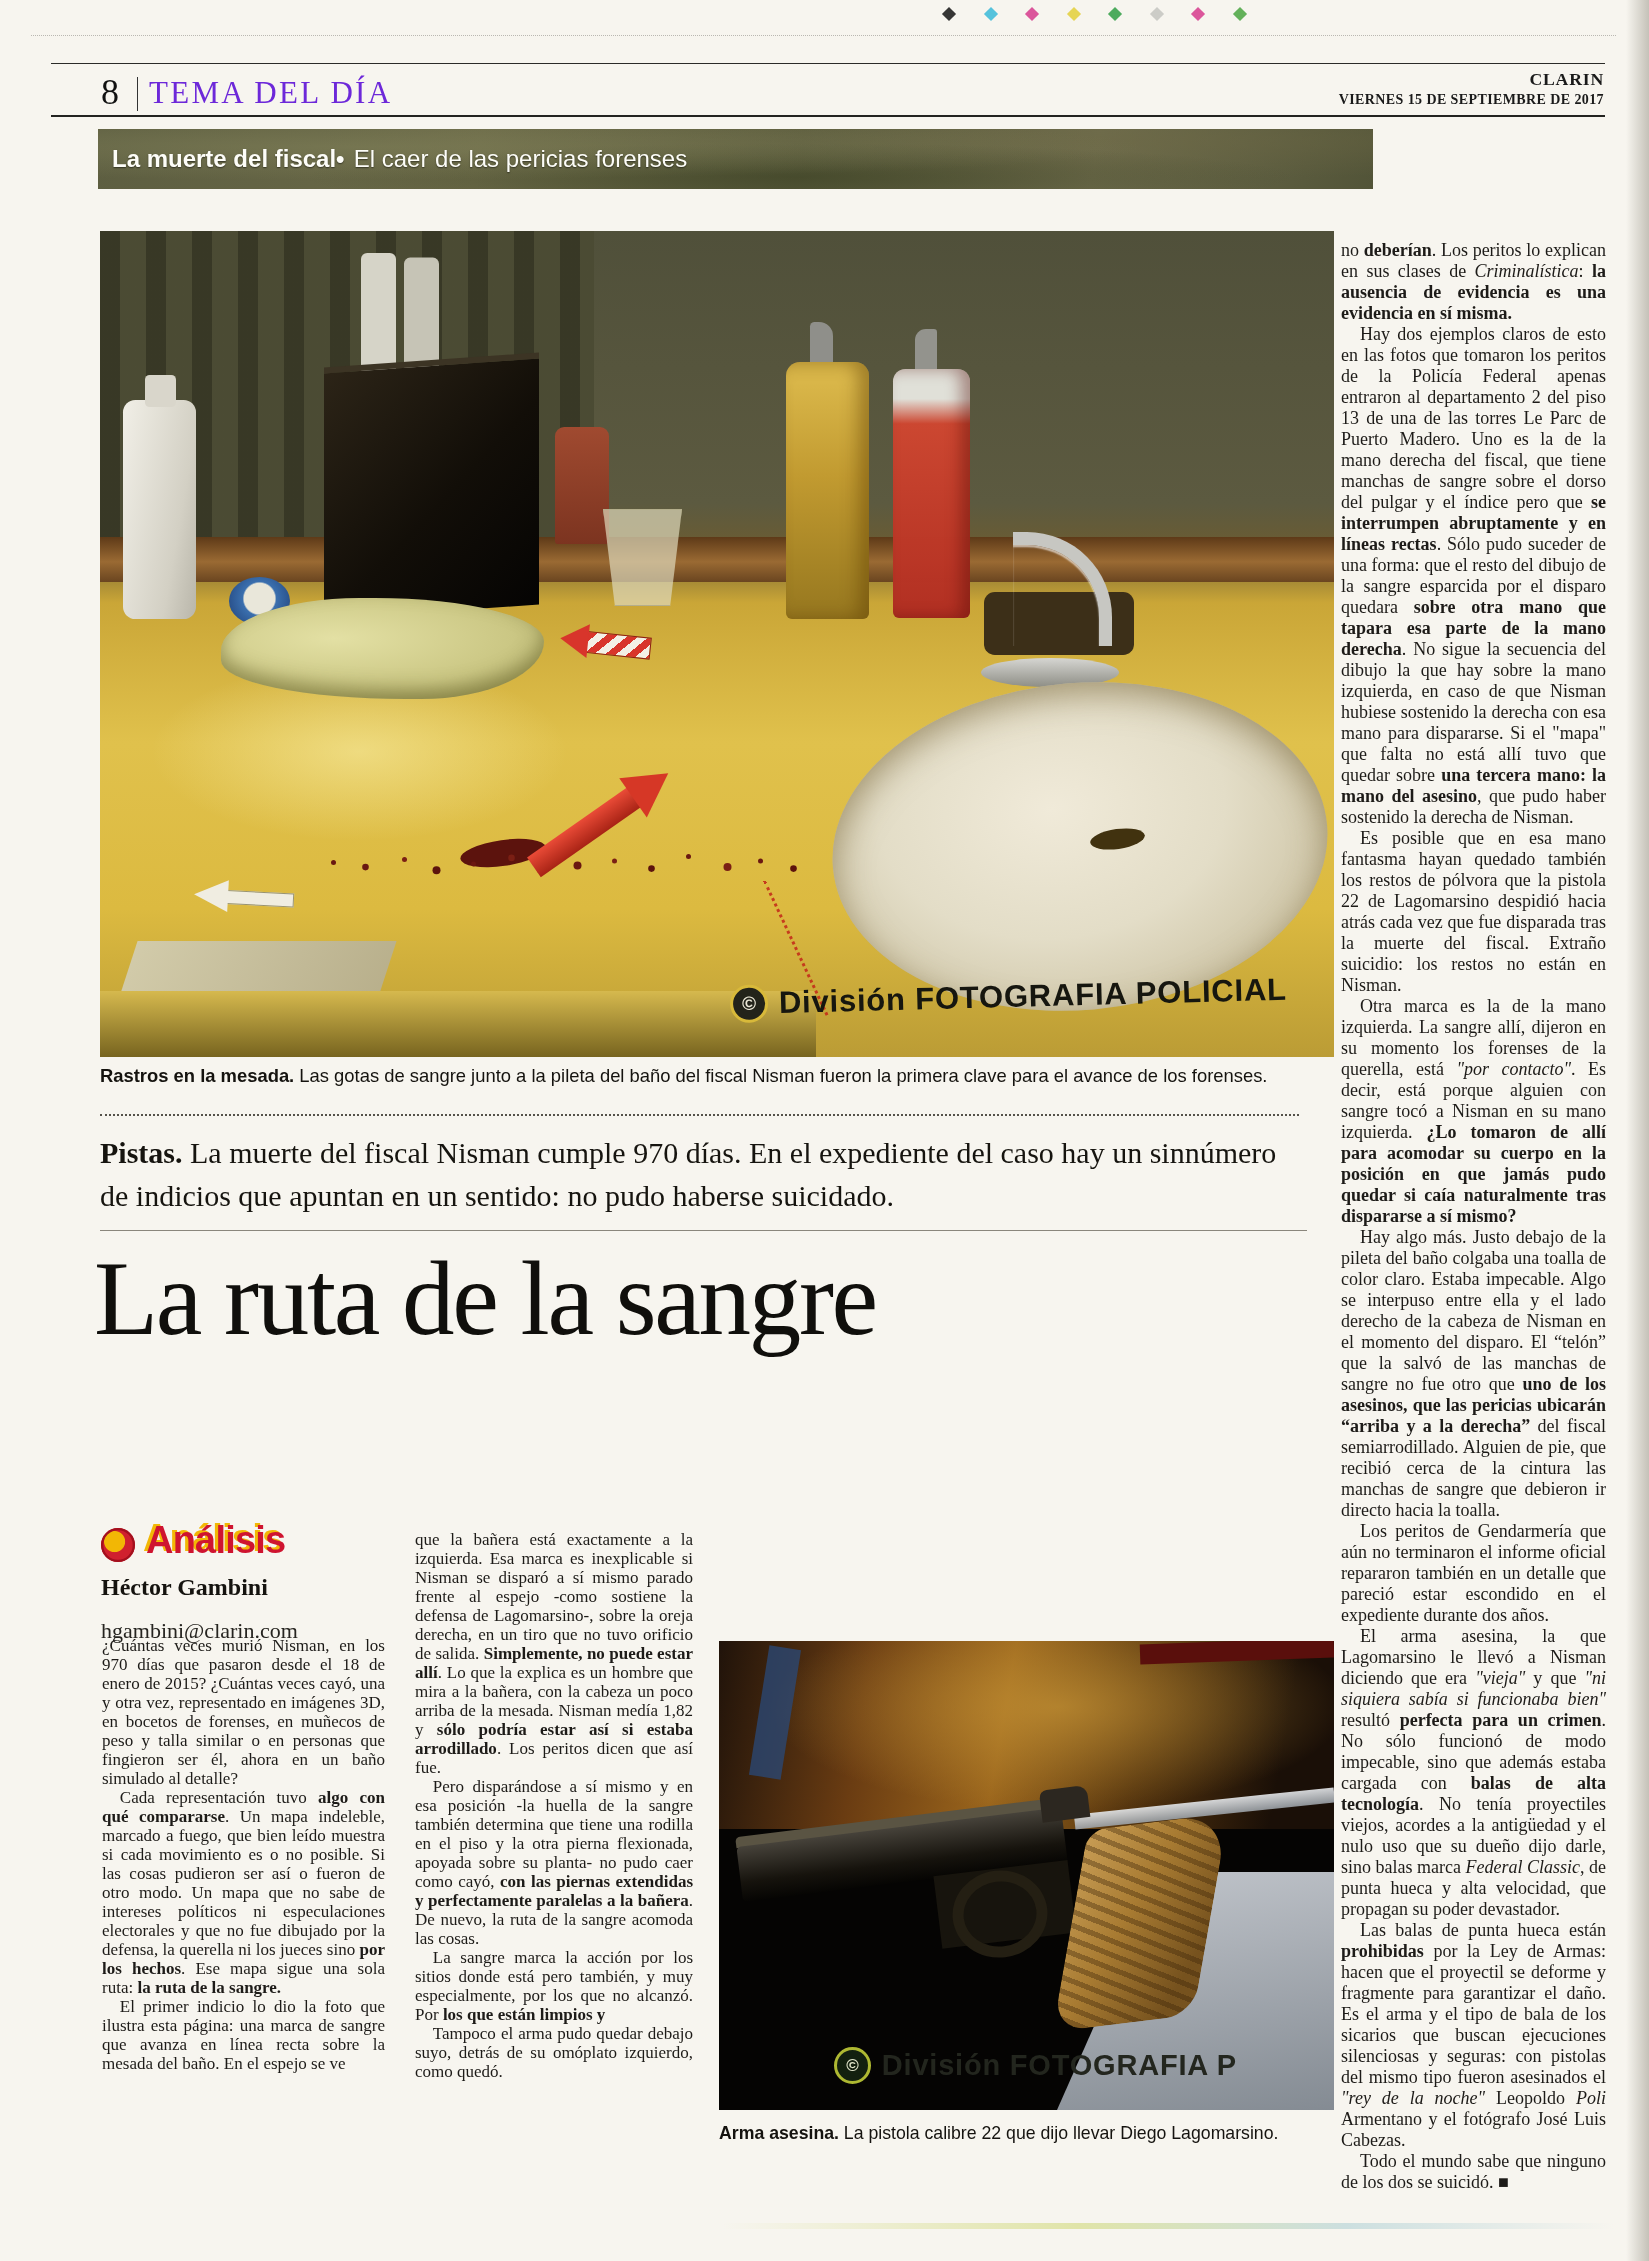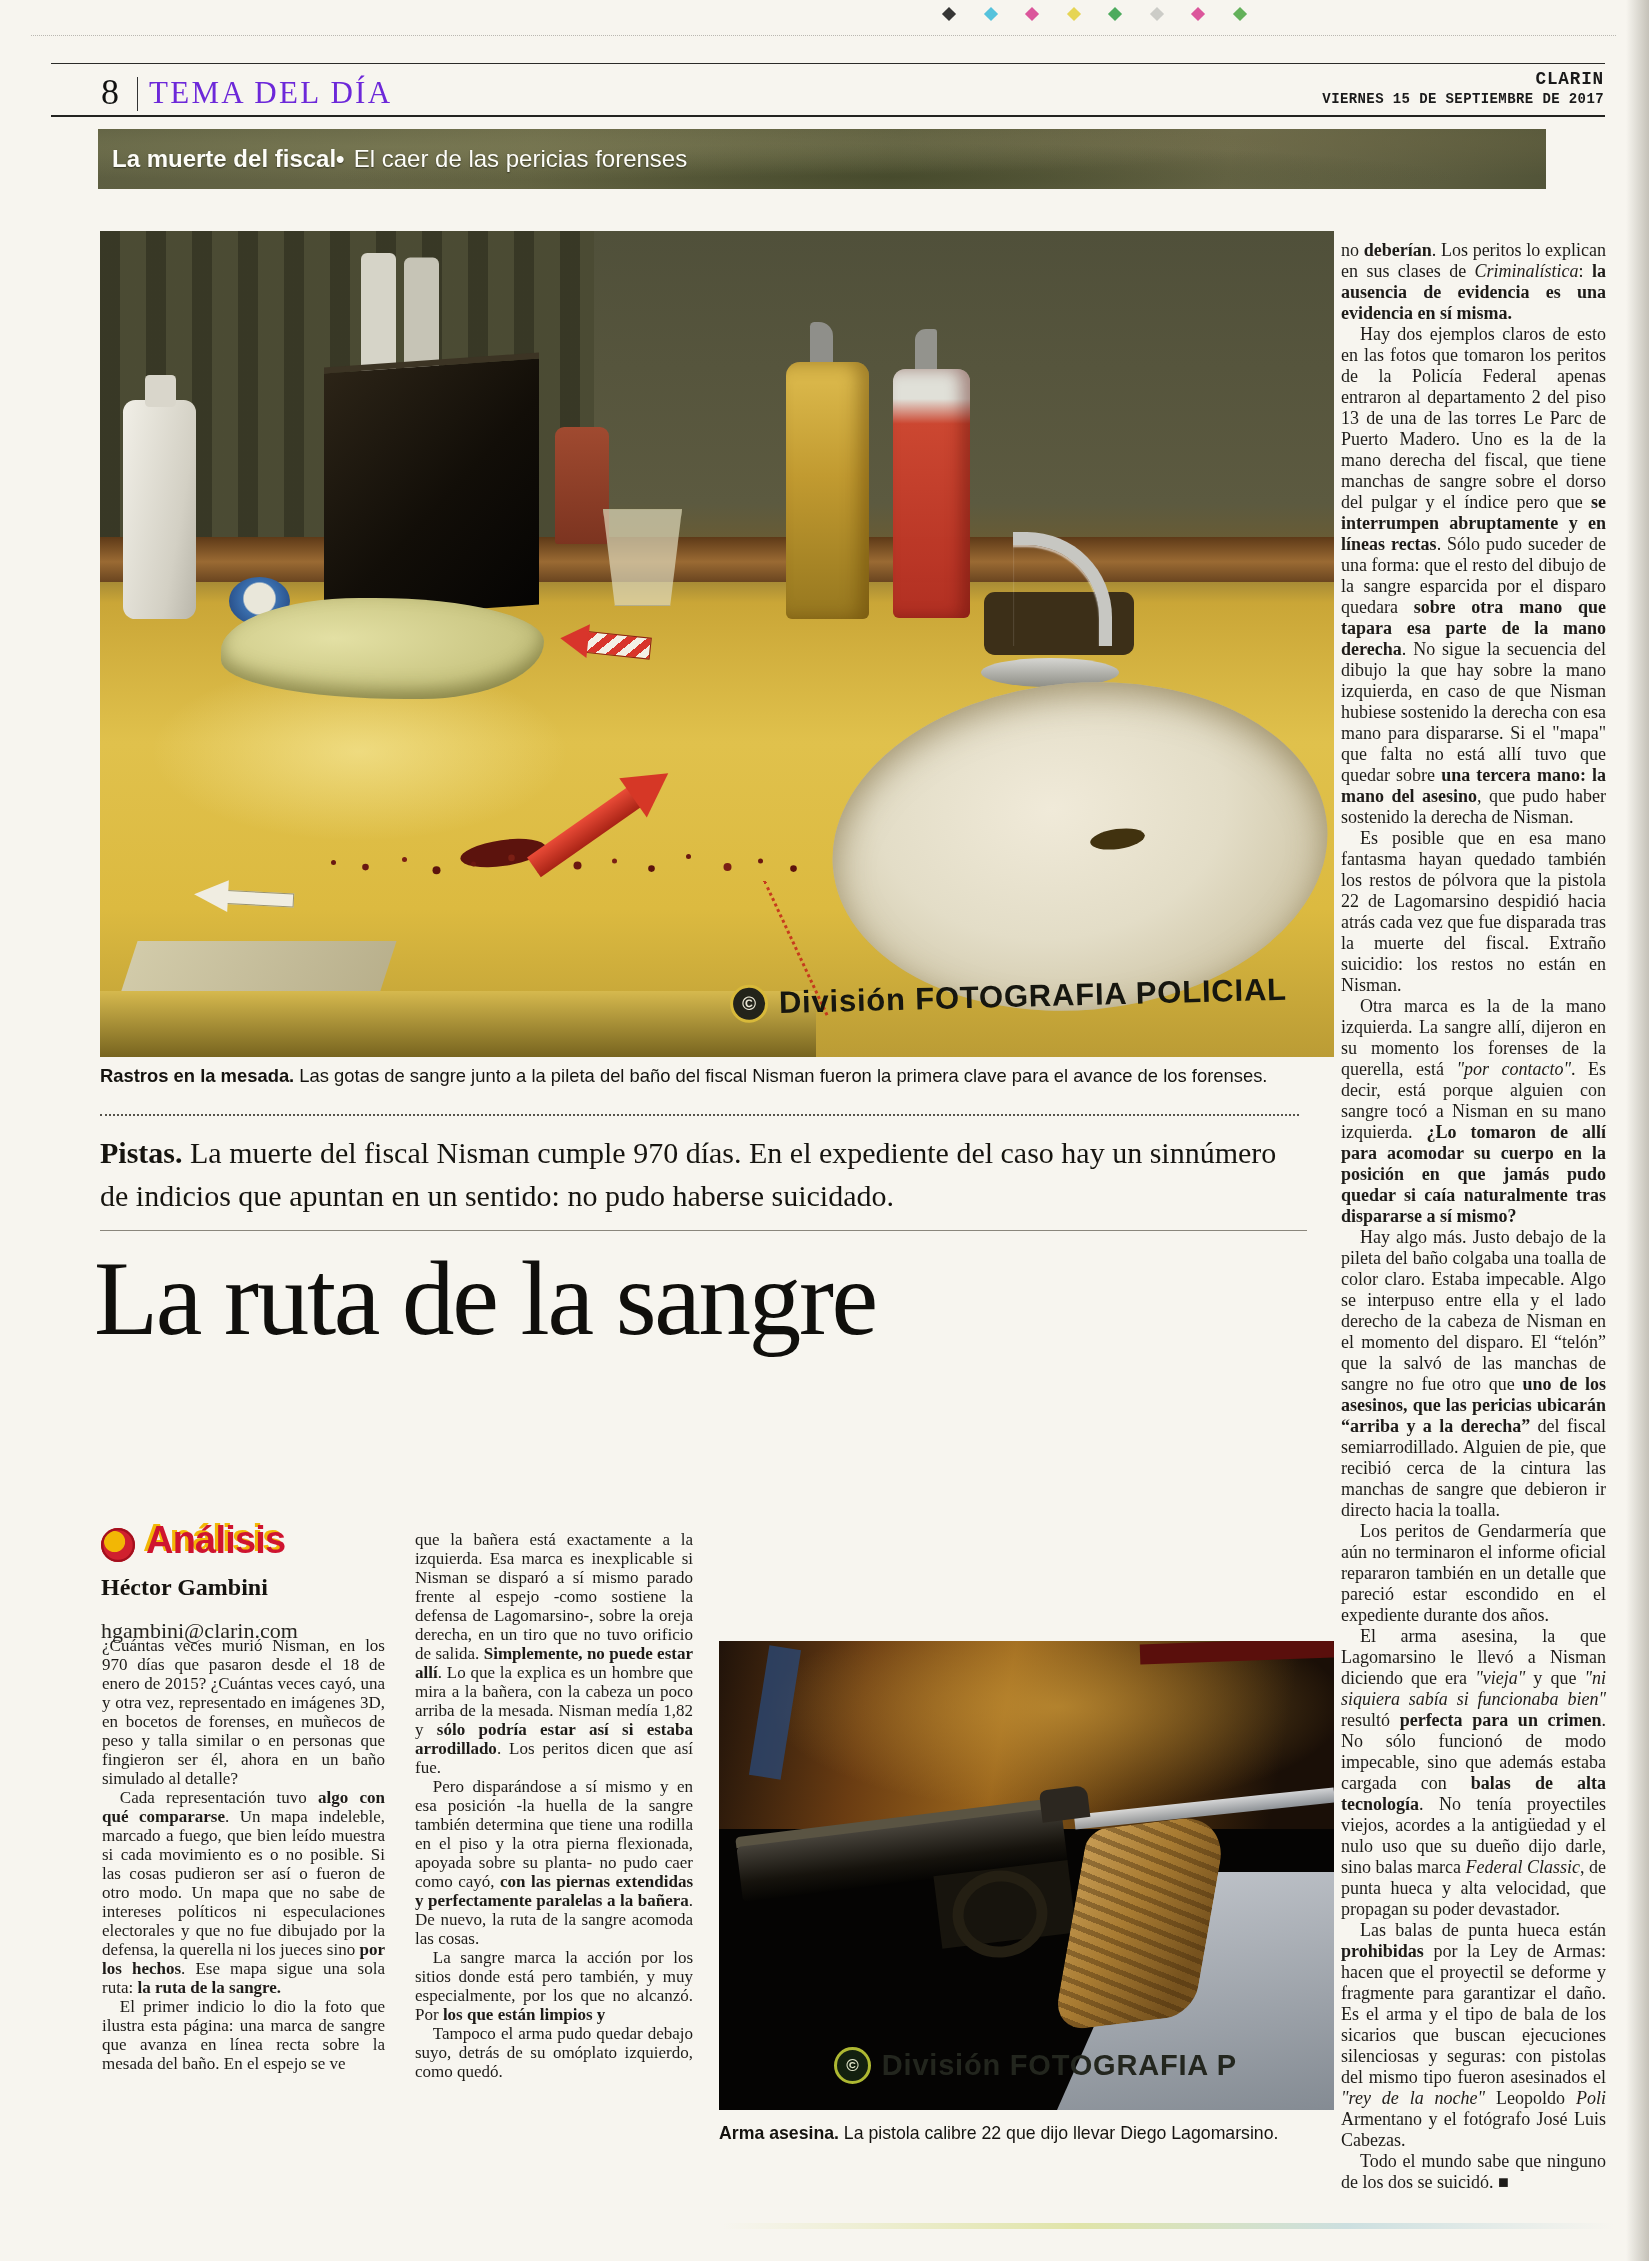--- a/index.html
+++ b/index.html
@@ -13,26 +13,26 @@
   #regmarks{top:9.2px;left:944px;display:flex;gap:31.5px;}
   #regmarks span{width:10px;height:10px;transform:rotate(45deg);display:block;opacity:.85;}
   #top-dotted{top:35px;left:31px;width:1585px;border-top:1.5px dotted rgba(110,110,105,.45);}
   #rule-a{top:63px;left:51px;width:1554px;border-top:1.5px solid #2b2b28;}
   #rule-b{top:115px;left:51px;width:1554px;border-top:2.3px solid #232320;}
 
   
   #pagenum{top:71px;left:101px;font-size:36px;letter-spacing:0.8px;color:#111;}
   #pagenum-divider{top:77px;left:137px;width:0;height:34px;border-left:1.5px solid #333;}
   #section-title{top:75px;left:149px;font-size:31px;letter-spacing:2.3px;color:#6d28d9;}
-  #masthead-block{top:69px;right:45px;text-align:right;font-family:Liberation Mono, monospace;}
+  #masthead-block{top:69px;right:45px;text-align:right;font-family:Liberation Serif, serif;}
   #masthead{font-size:17.7px;font-weight:bold;letter-spacing:0.8px;color:#1a1a1a;}
   #edition-date{font-size:14px;font-weight:bold;letter-spacing:0.4px;color:#1a1a1a;margin-top:2.3px;}
 
   
-  #kicker{top:129px;left:98px;width:1448px;height:60px;
+  #kicker{top:129px;left:98px;width:1275px;height:60px;
     background:
       radial-gradient(ellipse at 20% 30%, rgba(130,130,90,.55), transparent 55%),
       radial-gradient(ellipse at 55% 80%, rgba(60,65,35,.6), transparent 50%),
       radial-gradient(ellipse at 80% 20%, rgba(110,105,70,.5), transparent 55%),
       linear-gradient(100deg,#5d5e41 0%,#6b6a48 30%,#585a3c 55%,#6e6c4c 78%,#525438 100%);
     display:flex;align-items:center;padding-left:14px;box-sizing:border-box;}
   #kicker span{font-family:"Liberation Sans",sans-serif;color:#fdfdf8;font-size:24px;
     text-shadow:0 0.8px 1.5px rgba(0,0,0,.5);}
   #kicker .k-bold{font-weight:bold;margin-right:9.2px;}
 

